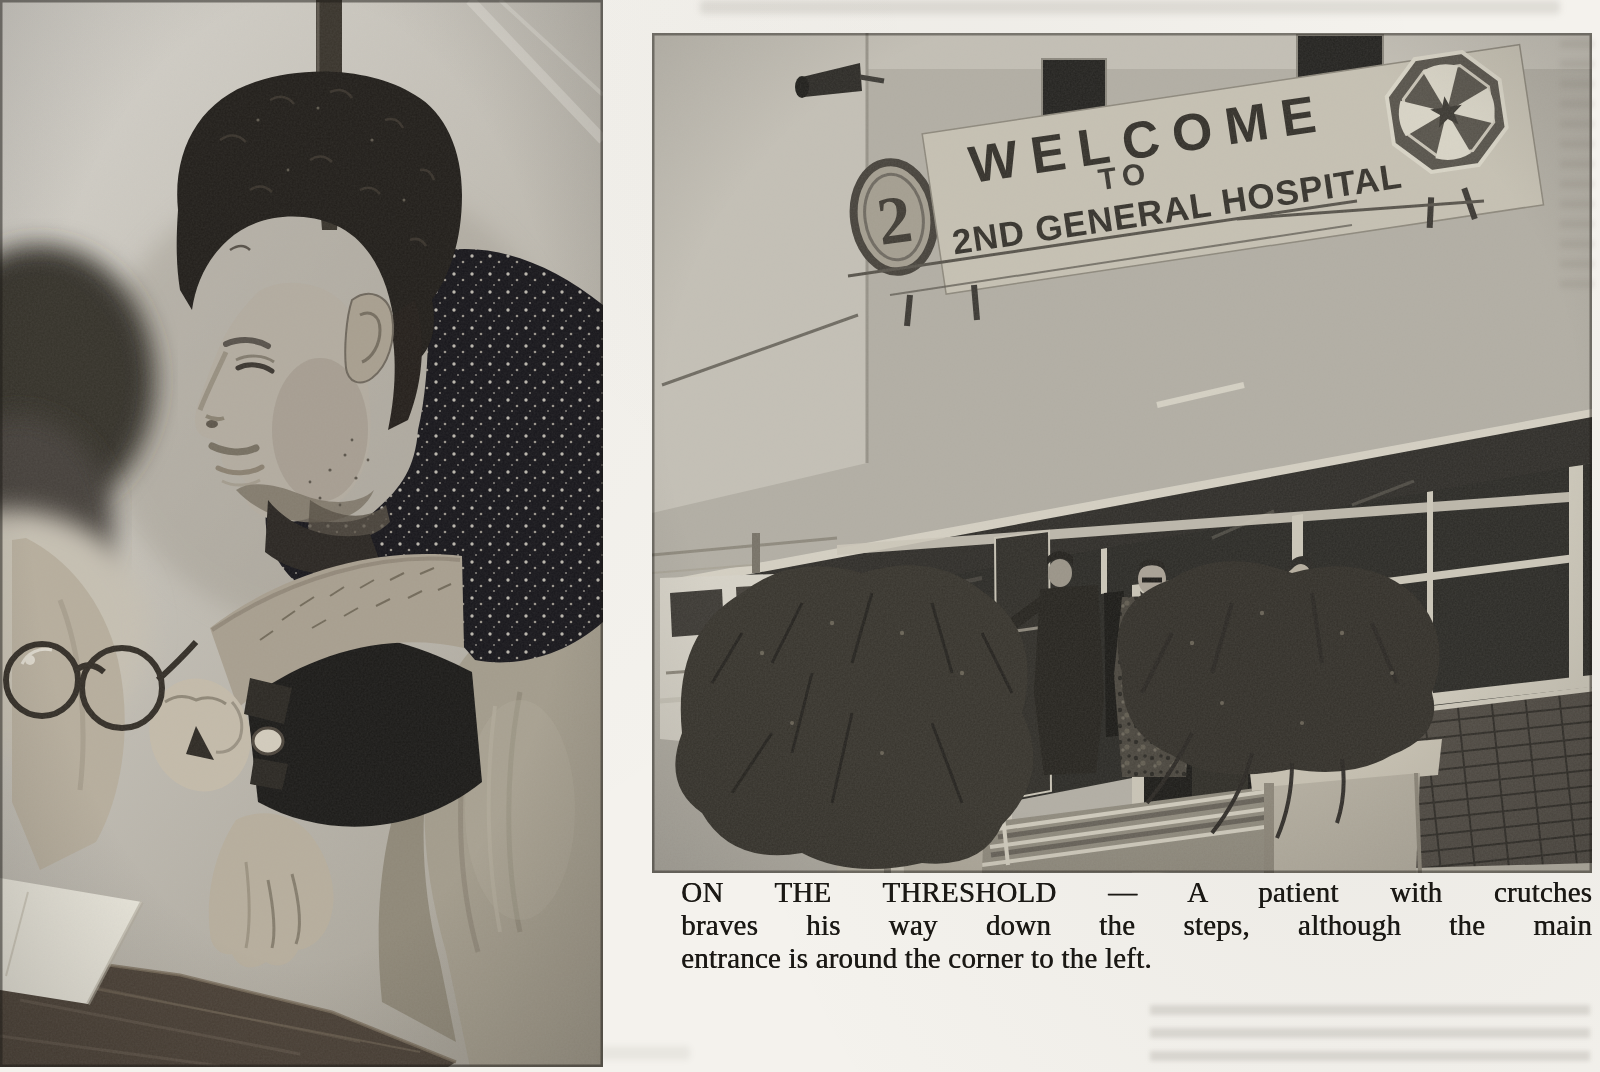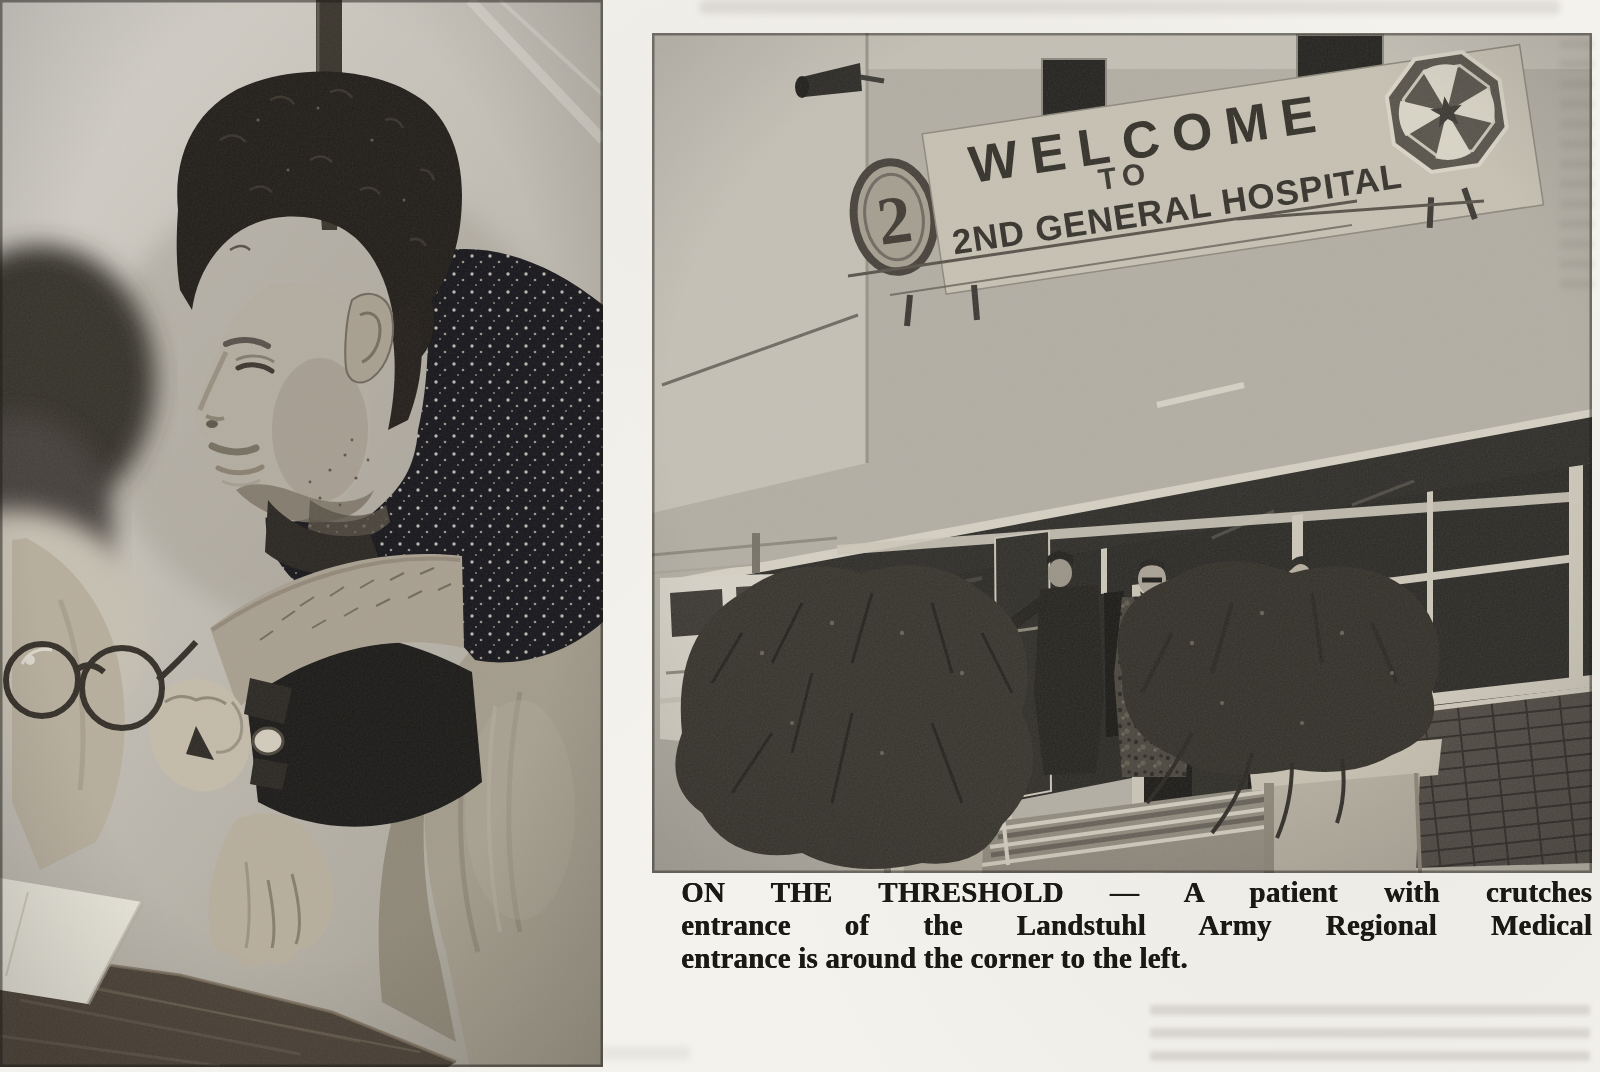--- a/index.html
+++ b/index.html
@@ -11,21 +11,21 @@
       radial-gradient(circle at 85% 70%, rgba(90,85,75,.05), transparent 40%),
       radial-gradient(circle at 60% 10%, rgba(90,85,75,.04), transparent 35%);
     font-family:"Liberation Serif", serif;
   }
   .photo{position:absolute;overflow:hidden;}
   .photo svg{display:block;}
   #left-photo{left:0;top:0;width:603px;height:1067px;}
   #right-photo{left:652px;top:33px;width:940px;height:840px;}
   .caption{
     position:absolute;left:681px;top:876px;width:911px;
-    font-weight:bold;font-size:29px;line-height:33px;color:#1b1915;
+    font-weight:normal;font-size:29px;line-height:33px;color:#1b1915;
     letter-spacing:.2px;text-shadow:.5px 0 0 #1b1915;
   }
   .caption .cap-line{text-align:justify;text-align-last:justify;white-space:normal;}
   .caption .cap-line.last{text-align-last:left;}
   .smudge{position:absolute;pointer-events:none;}
   .smudge-bar{background:rgba(118,112,100,.16);filter:blur(3px);border-radius:4px;}
   .smudge-lines{
     background:repeating-linear-gradient(180deg, rgba(108,102,92,.18) 0 10px, transparent 10px 23px);
     filter:blur(2px);
   }
@@ -469,21 +469,21 @@
       </g>
 
       <rect width="940" height="840" fill="url(#vinR)"></rect>
       <rect width="940" height="840" filter="url(#grainR)" opacity="0.6"></rect>
       <rect x="1" y="1" width="938" height="838" fill="none" stroke="rgba(30,28,24,0.45)" stroke-width="3"></rect>
     </svg>
   </div>
 
   <div class="caption">
     <div class="cap-line">ON THE THRESHOLD — A patient with crutches</div>
-    <div class="cap-line">entrance of the Landstuhl Army Regional Medical</div>
+    <div class="cap-line">braves his way down the steps, although the main</div>
     <div class="cap-line last">entrance is around the corner to the left.</div>
   </div>
 
   <div class="smudge smudge-bar" style="left:700px;top:0;width:860px;height:14px;"></div>
   <div class="smudge smudge-col" style="left:1560px;top:40px;width:34px;height:260px;"></div>
   <div class="smudge smudge-lines" style="left:1150px;top:1005px;width:440px;height:58px;"></div>
   <div class="smudge smudge-bar" style="left:600px;top:1046px;width:90px;height:14px;opacity:.6;"></div>
 
 </div>
 

